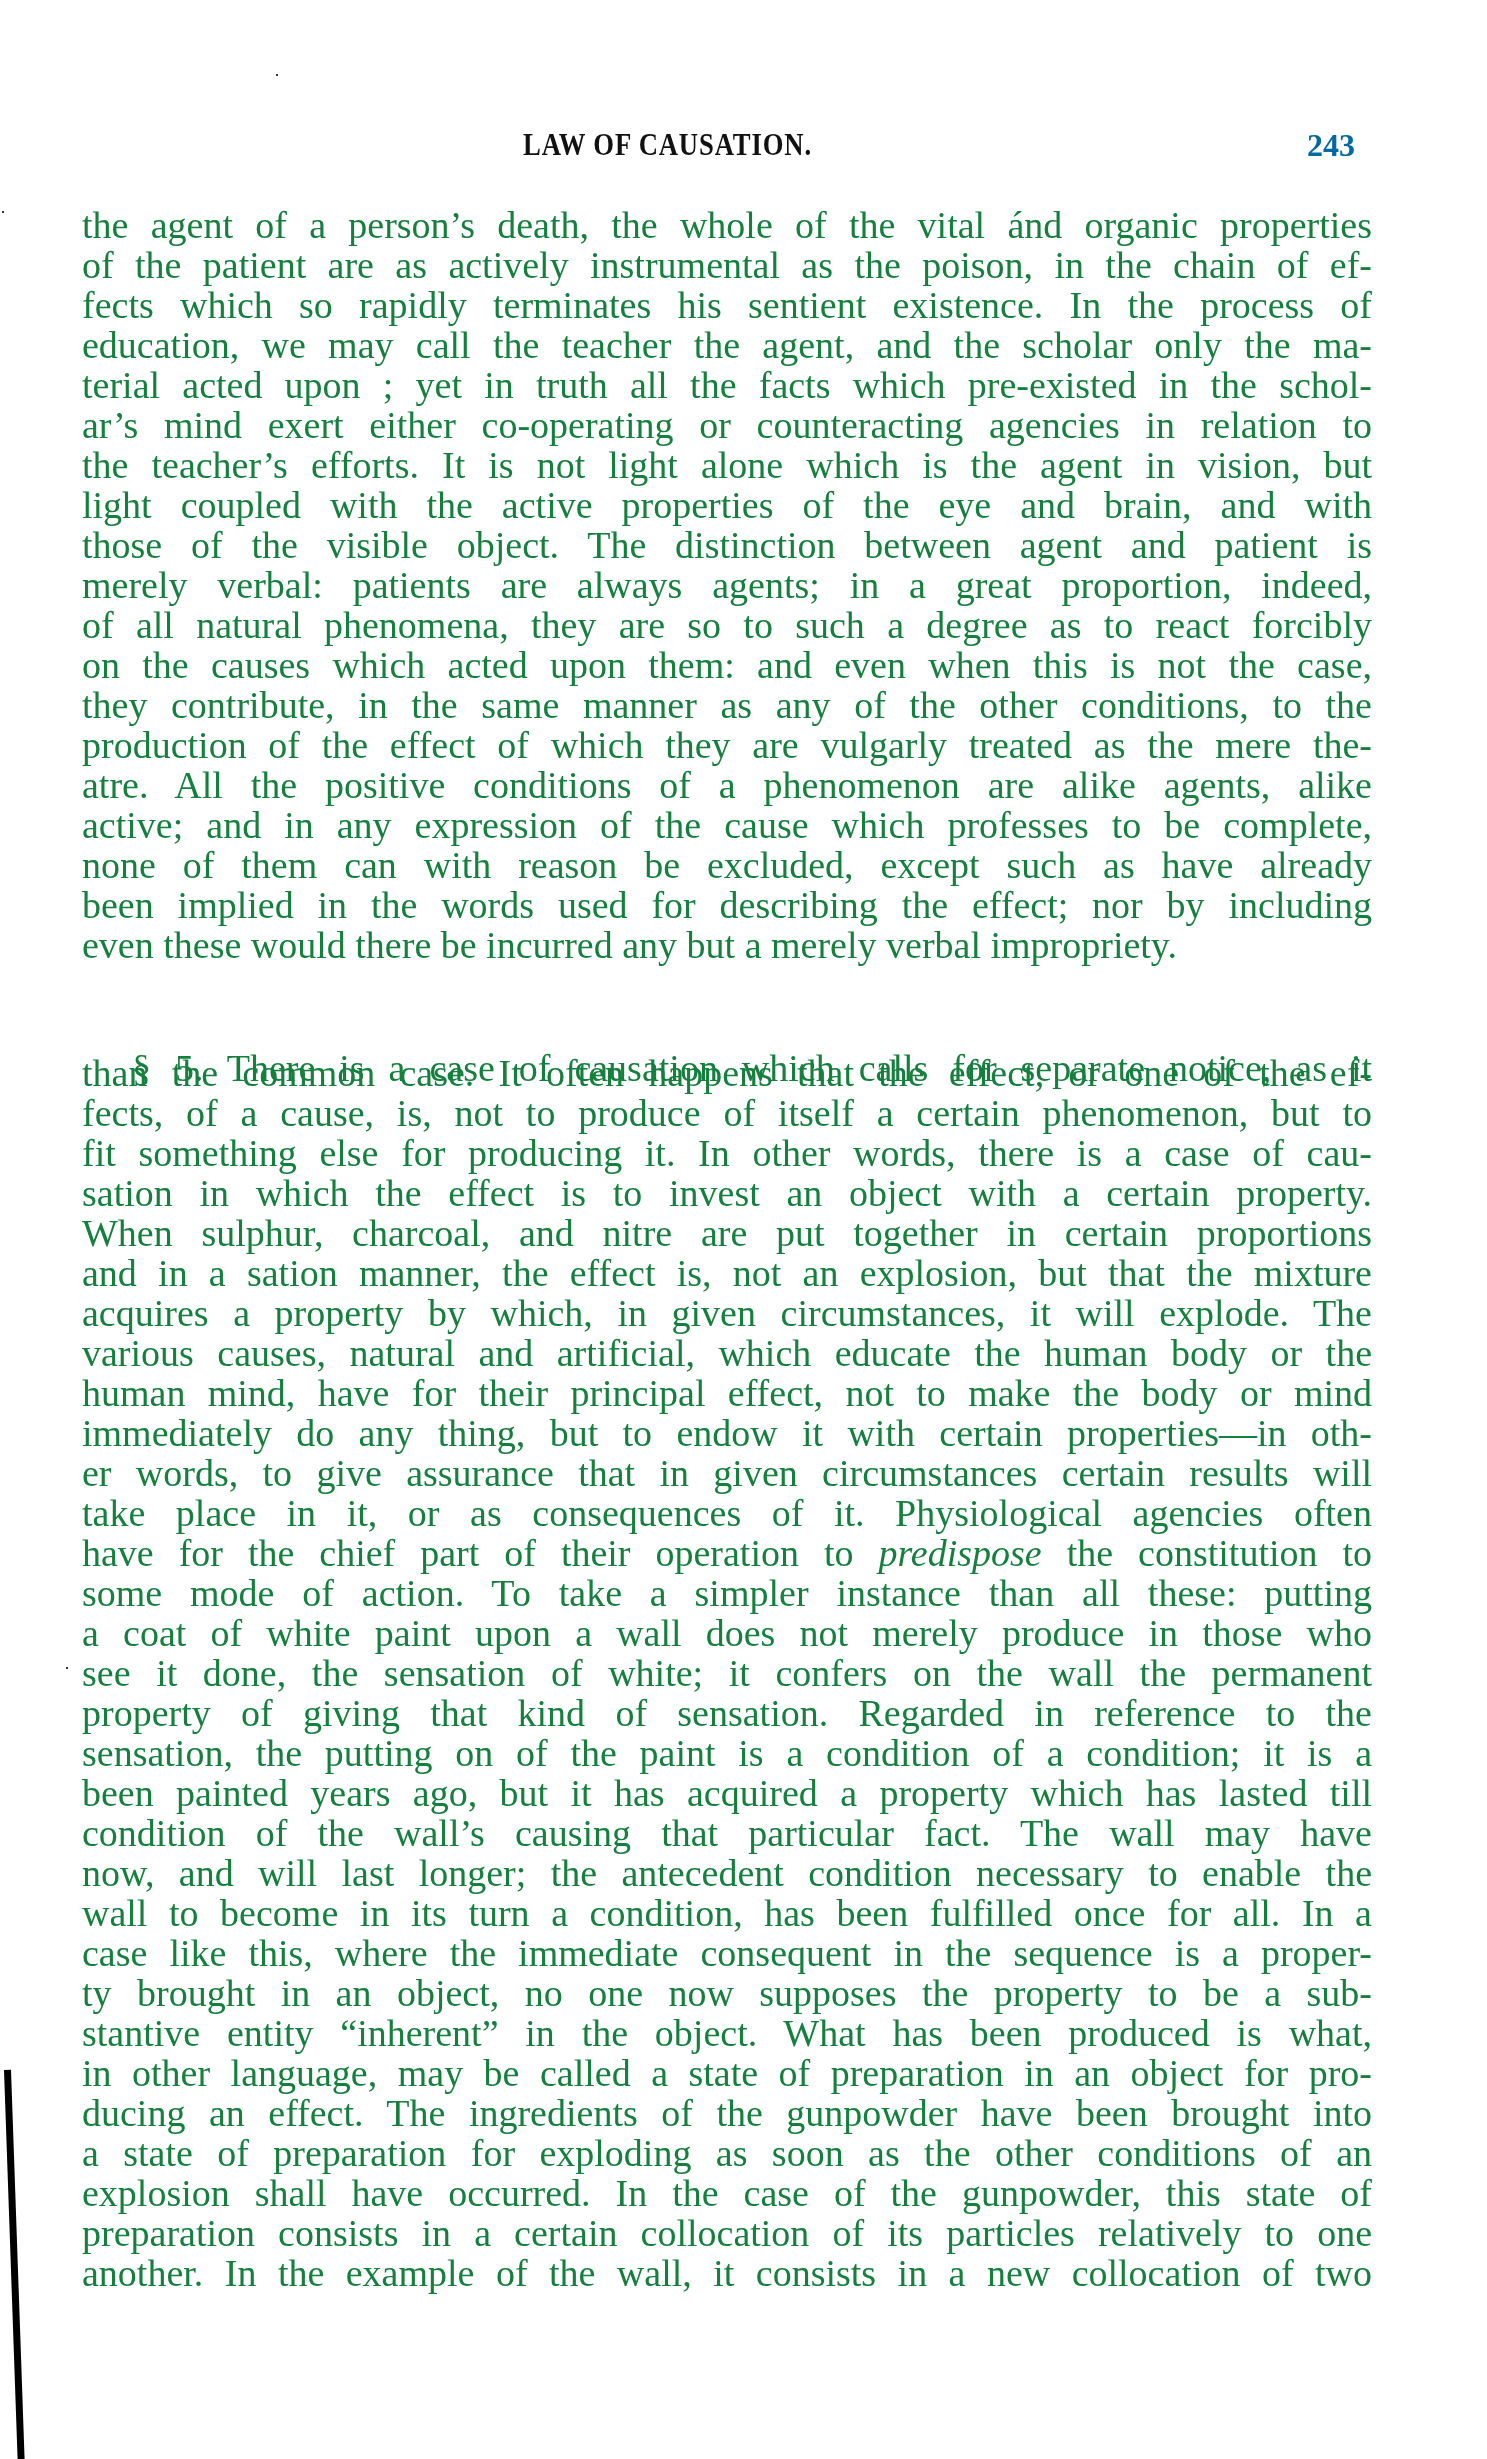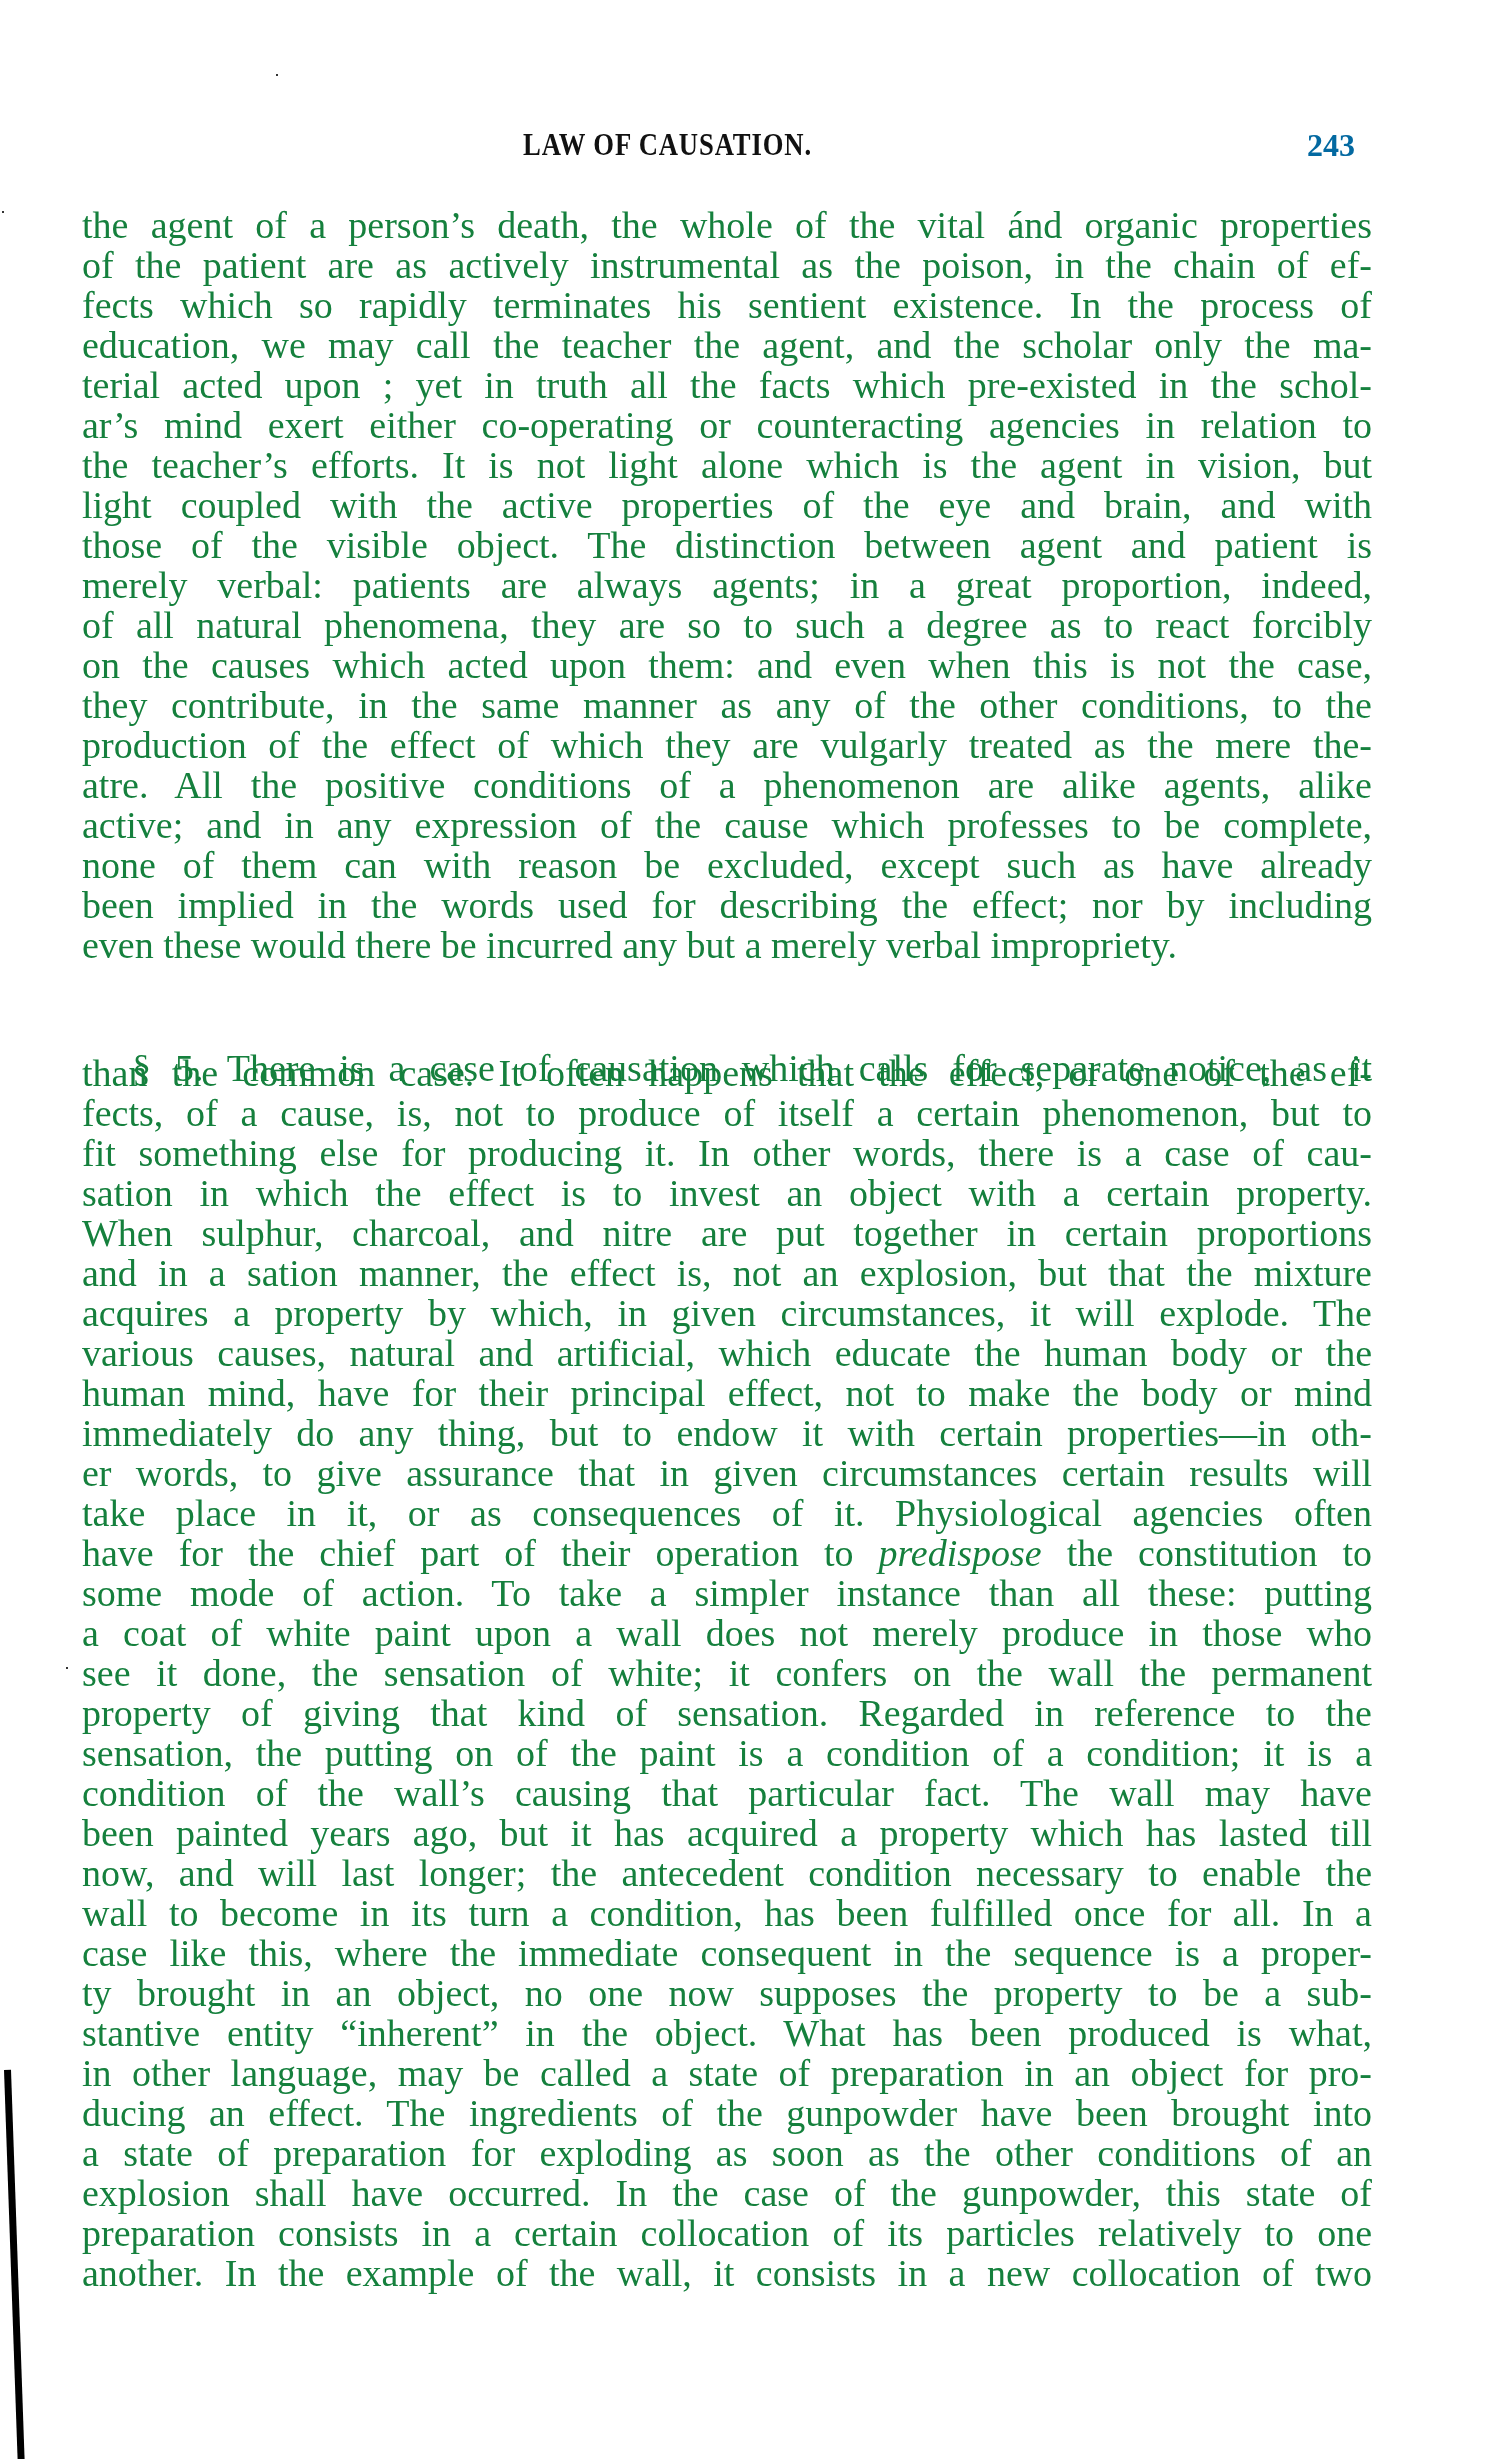--- a/index.html
+++ b/index.html
@@ -83,22 +83,22 @@
     <span class="line"><span class="inner">human mind, have for their principal effect, not to make the body or mind</span></span>
     <span class="line"><span class="inner">immediately do any thing, but to endow it with certain properties—in oth-</span></span>
     <span class="line"><span class="inner">er words, to give assurance that in given circumstances certain results will</span></span>
     <span class="line"><span class="inner">take place in it, or as consequences of it.  Physiological agencies often</span></span>
     <span class="line"><span class="inner"><span>have for the chief part of their operation to</span> <em>predispose</em> <span>the constitution to</span></span></span>
     <span class="line"><span class="inner">some mode of action.  To take a simpler instance than all these: putting</span></span>
     <span class="line"><span class="inner">a coat of white paint upon a wall does not merely produce in those who</span></span>
     <span class="line"><span class="inner">see it done, the sensation of white; it confers on the wall the permanent</span></span>
     <span class="line"><span class="inner">property of giving that kind of sensation.  Regarded in reference to the</span></span>
     <span class="line"><span class="inner">sensation, the putting on of the paint is a condition of a condition; it is a</span></span>
+    <span class="line"><span class="inner">been painted years ago, but it has acquired a property which has lasted till</span></span>
     <span class="line"><span class="inner">condition of the wall’s causing that particular fact.  The wall may have</span></span>
-    <span class="line"><span class="inner">been painted years ago, but it has acquired a property which has lasted till</span></span>
     <span class="line"><span class="inner">now, and will last longer; the antecedent condition necessary to enable the</span></span>
     <span class="line"><span class="inner">wall to become in its turn a condition, has been fulfilled once for all.  In a</span></span>
     <span class="line"><span class="inner">case like this, where the immediate consequent in the sequence is a proper-</span></span>
     <span class="line"><span class="inner">ty brought in an object, no one now supposes the property to be a sub-</span></span>
     <span class="line"><span class="inner">stantive entity “inherent” in the object.  What has been produced is what,</span></span>
     <span class="line"><span class="inner">in other language, may be called a state of preparation in an object for pro-</span></span>
     <span class="line"><span class="inner">ducing an effect.  The ingredients of the gunpowder have been brought into</span></span>
     <span class="line"><span class="inner">a state of preparation for exploding as soon as the other conditions of an</span></span>
     <span class="line"><span class="inner">explosion shall have occurred.  In the case of the gunpowder, this state of</span></span>
     <span class="line"><span class="inner">preparation consists in a certain collocation of its particles relatively to one</span></span>

